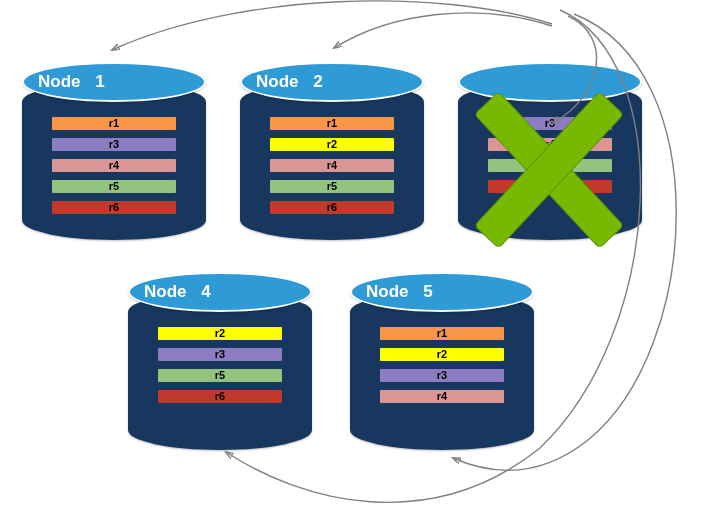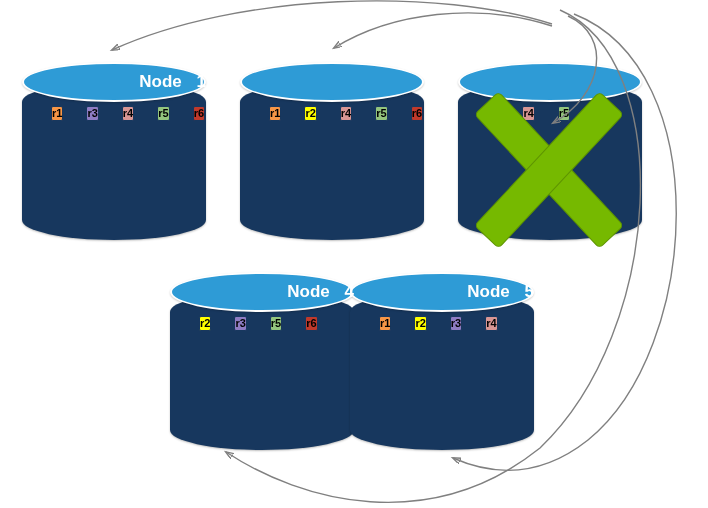--- a/index.html
+++ b/index.html
@@ -20,31 +20,31 @@
     box-shadow: 0 1px 2px rgba(0,0,0,0.25);
   }
   .cyl-top {
     position: absolute; left: 0; top: 0; width: 184px; height: 40px;
     background: #2E9BD6;
     border-radius: 50%;
     border: 2px solid #ffffff;
     box-shadow: 0 1px 2px rgba(0,0,0,0.2);
   }
   .node-label {
-    position: absolute; left: 0; top: 0; width: 184px; height: 40px;
-    line-height: 39px; text-align: right;
+    position: absolute; left: 16px; top: 0; width: 184px; height: 40px;
+    line-height: 39px; text-align: left;
     color: #ffffff; font-weight: bold; font-size: 17px;
     word-spacing: 10px;
     z-index: 2;
   }
   .replicas {
-    position: absolute; top: 44px; left: 50%;
+    position: absolute; top: 54px; left: 50%;
     transform: translateX(-50%);
     width: 126px;
-    display: flex; flex-direction: row; gap: 23px;
+    display: flex; flex-direction: column; gap: 6px;
     z-index: 2;
   }
   .replica {
     height: 15px; line-height: 13px;
     text-align: center;
     font-size: 11px; font-weight: bold; color: #000000;
     border: 1px solid #17375E;
     border-radius: 2px;
   }
 
@@ -82,41 +82,42 @@
       <div class="replica" style="background: rgb(142, 124, 195);">r3</div>
       <div class="replica" style="background: rgb(217, 150, 148);">r4</div>
       <div class="replica" style="background: rgb(147, 196, 125);">r5</div>
       <div class="replica" style="background: rgb(192, 57, 43);">r6</div>
     </div>
   </div>
 
   <div class="cylinder" style="left:240px; top:62px;">
     <div class="cyl-body"></div>
     <div class="cyl-top"></div>
+    <div class="node-label">Node 2</div>
     <div class="replicas">
       <div class="replica" style="background: rgb(247, 150, 70);">r1</div>
       <div class="replica" style="background: rgb(255, 255, 0);">r2</div>
       <div class="replica" style="background: rgb(217, 150, 148);">r4</div>
       <div class="replica" style="background: rgb(147, 196, 125);">r5</div>
       <div class="replica" style="background: rgb(192, 57, 43);">r6</div>
     </div>
   </div>
 
   <div class="cylinder" style="left:458px; top:62px;">
     <div class="cyl-body"></div>
     <div class="cyl-top"></div>
     <div class="replicas">
       <div class="replica" style="background: rgb(142, 124, 195);">r3</div>
       <div class="replica" style="background: rgb(217, 150, 148);">r4</div>
       <div class="replica" style="background: rgb(147, 196, 125);">r5</div>
       <div class="replica" style="background: rgb(192, 57, 43);">r6</div>
     </div>
   </div>
 
-  <div class="cylinder" style="left:128px; top:272px;margin-left:42px;">
+  <div class="cylinder" style="left:128px; top:272px;">
     <div class="cyl-body"></div>
     <div class="cyl-top"></div>
     <div class="node-label">Node 4</div>
     <div class="replicas">
       <div class="replica" style="background: rgb(255, 255, 0);">r2</div>
       <div class="replica" style="background: rgb(142, 124, 195);">r3</div>
       <div class="replica" style="background: rgb(147, 196, 125);">r5</div>
       <div class="replica" style="background: rgb(192, 57, 43);">r6</div>
     </div>
   </div>

